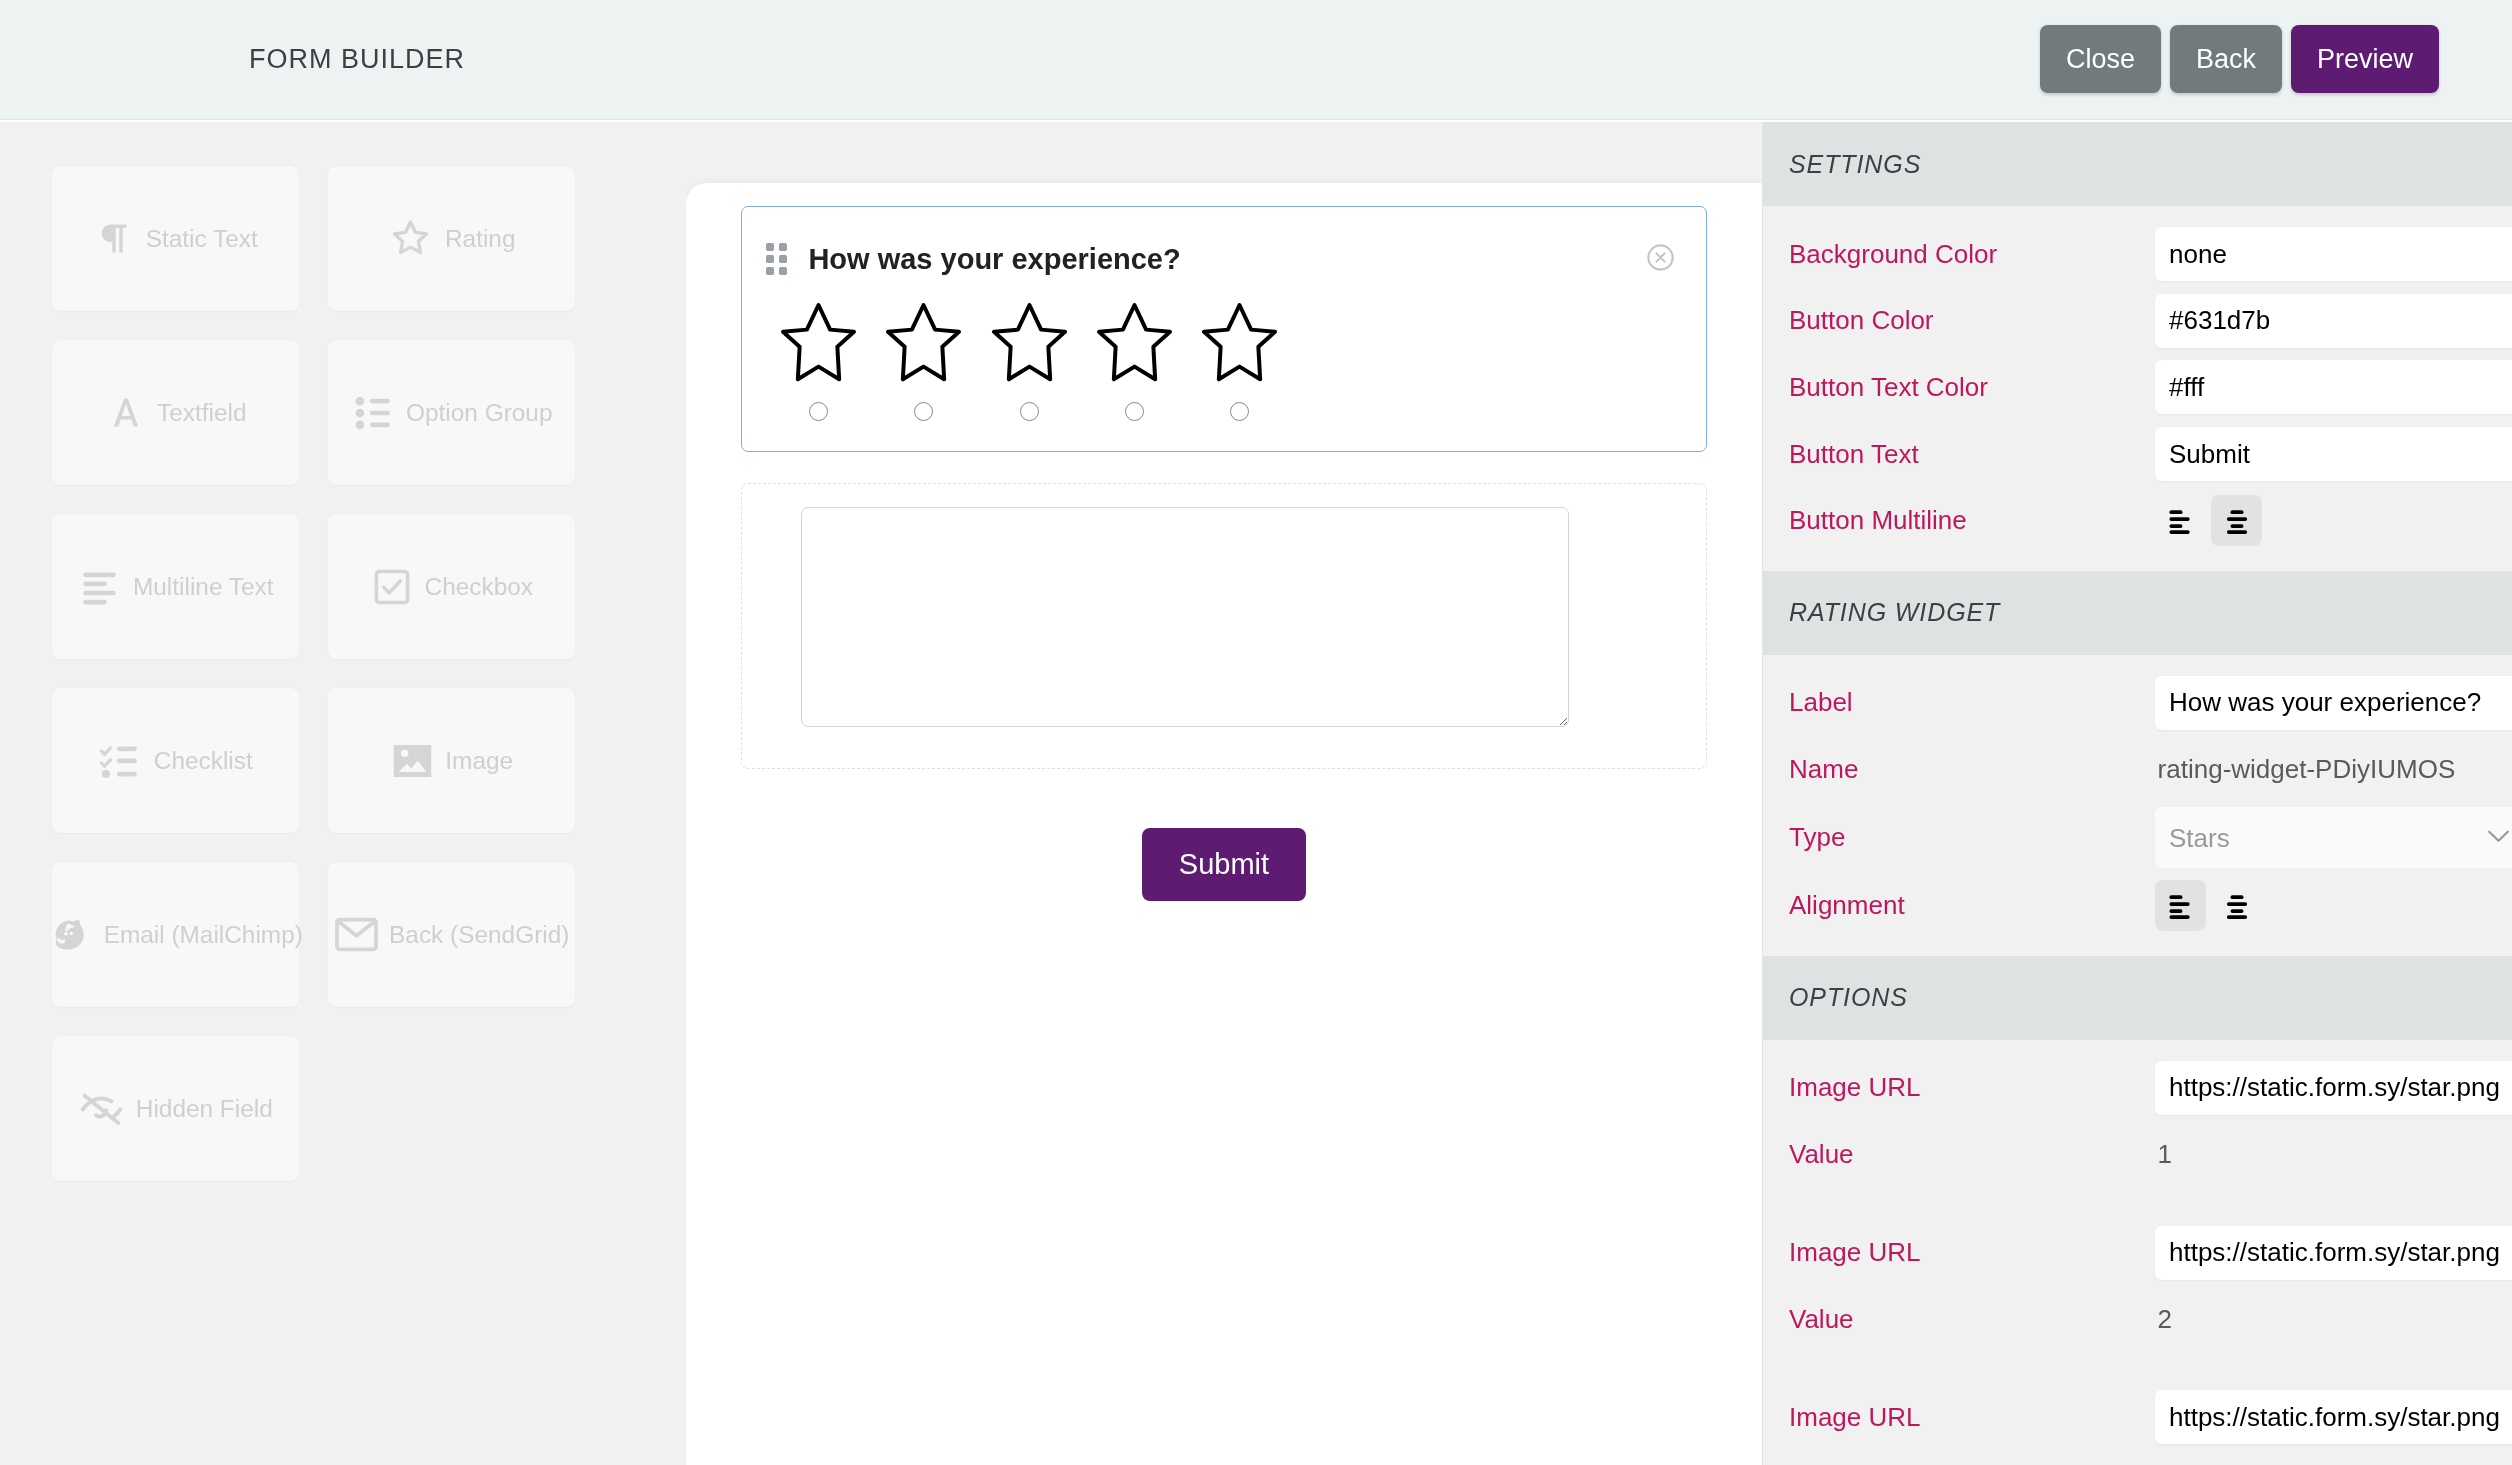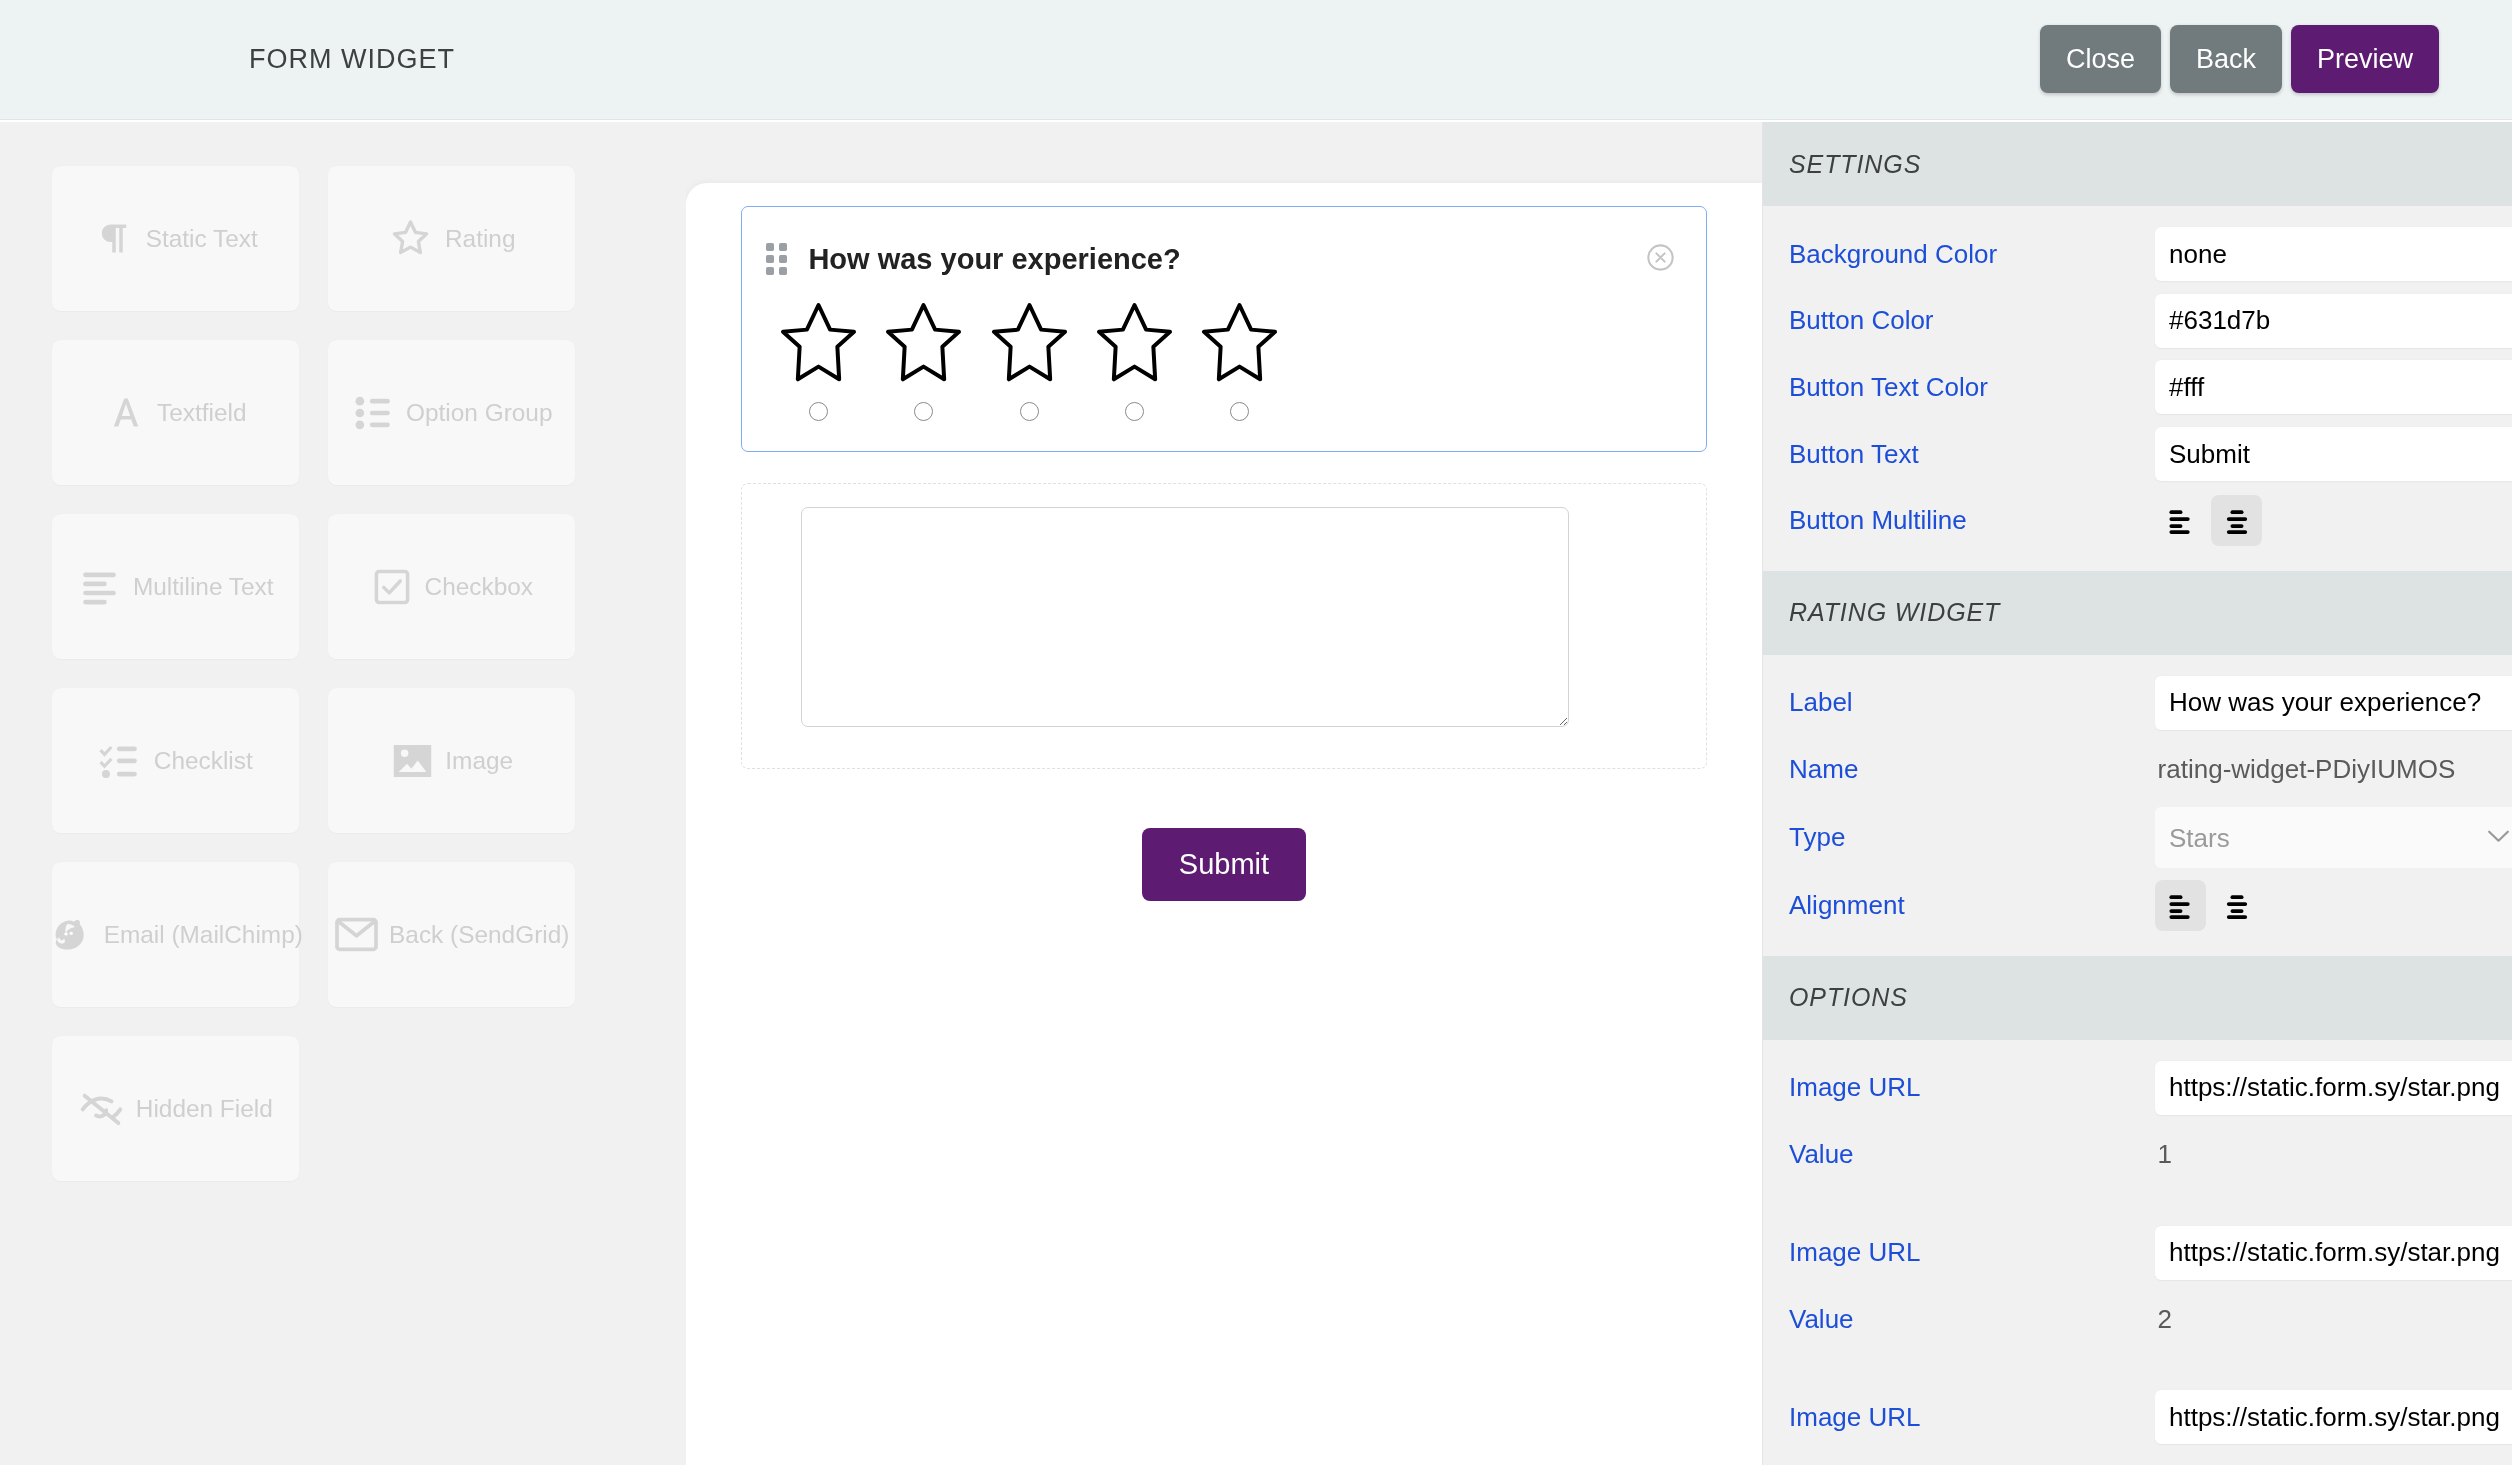--- a/index.html
+++ b/index.html
@@ -113,21 +113,21 @@
     height: 84px; background: #dde3e3;
     display: flex; align-items: center;
     padding-left: 26px;
     font-size: 25px; letter-spacing: 0.9px; color: #3c4043; font-style: italic;
   }
   .sect-body { padding: 19px 0 0 0; }
   .row {
     display: flex; align-items: center; min-height: 58px;
     padding: 0 0 0 26px; margin-bottom: 8.7px;
   }
-  .row-label { width: 366px; font-size: 26px; color: #1d4ed8; flex: 0 0 auto; }
+  .row-label { width: 366px; font-size: 26px; color: #be185d; flex: 0 0 auto; }
   .row-field { flex: 1 1 auto; display: flex; align-items: center; }
   .tinput {
     width: 371px; height: 54px; border: none; border-radius: 6.1px;
     background: #ffffff; font-family: "Liberation Sans", sans-serif;
     font-size: 26px; color: #000; padding: 0 14px; outline: none;
     box-shadow: 0 0.9px 1.7px rgba(0,0,0,.05);
   }
   .tinput.wide { width: 410px; }
   .static-val { font-size: 26px; color: #5a5a5a; padding-left: 2.6px; }
   .sel-wrap { position: relative; width: 371px; }
@@ -145,21 +145,21 @@
   }
   .align-btn.active { background: #e2e2e2; }
   .align-btn svg { display: block; }
 </style>
 </head>
 <body>
 
 <div id="app">
 
   <div class="topbar">
-    <div class="app-title">FORM WIDGET</div>
+    <div class="app-title">FORM BUILDER</div>
     <div class="topbar-actions">
       <button class="btn btn-grey">Close</button>
       <button class="btn btn-grey">Back</button>
       <button class="btn btn-purple">Preview</button>
     </div>
   </div>
 
   <div class="palette">
 
     <div class="pal-card">

